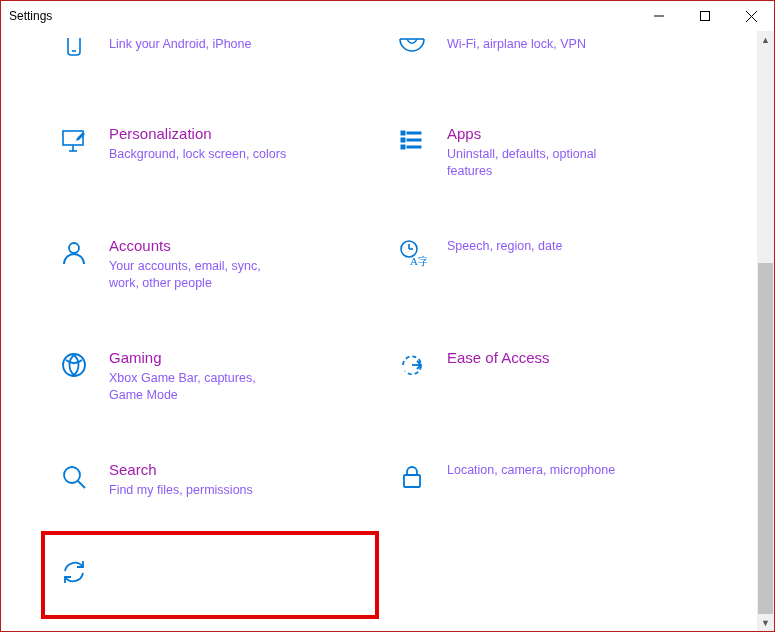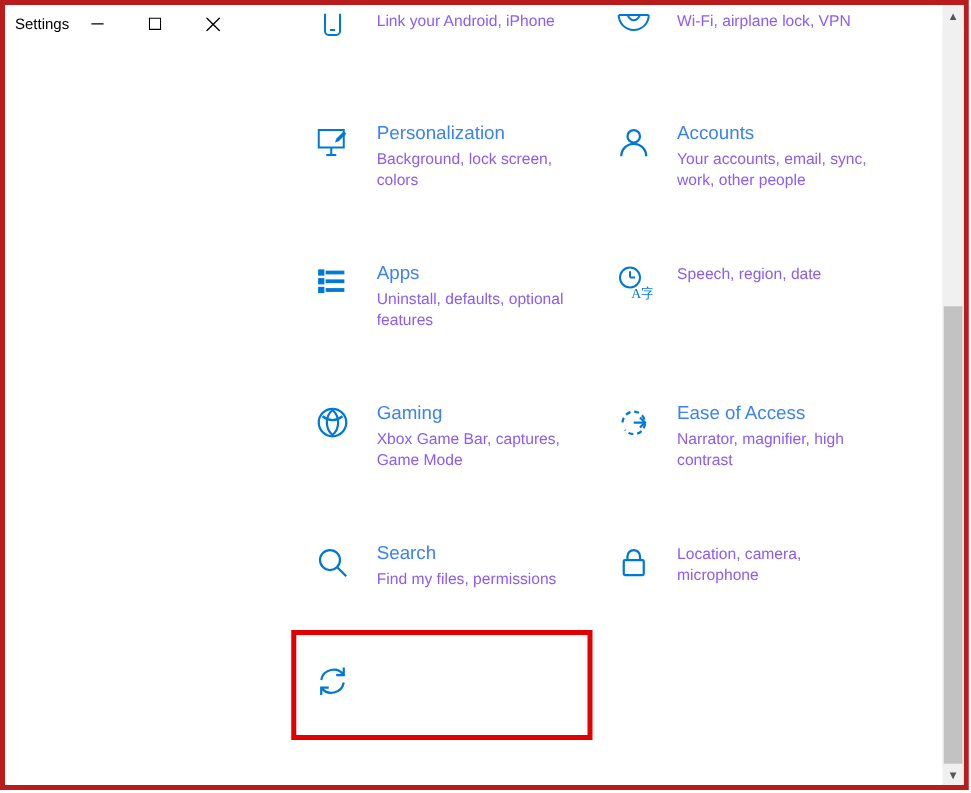--- a/index.html
+++ b/index.html
@@ -8,24 +8,24 @@
     width: 777px;
     height: 634px;
     font-family: "Segoe UI", Arial, sans-serif;
     background: #fff;
     color: #000;
     overflow: hidden;
   }
   .window {
     width: 775px;
     height: 632px;
-    border: 4px solid #b91c1c;
+    border: 1px solid #b91c1c;
     box-sizing: border-box;
     display: flex;
-    flex-direction: row;
+    flex-direction: column;
     position: relative;
   }
   .titlebar {
     height: 30px;
     display: flex;
     align-items: center;
     font-size: 12px;
     padding-left: 8px;
     flex: 0 0 auto;
   }
@@ -83,21 +83,21 @@
     color: #0078D7;
   }
   .icon svg { stroke: #0078D7; }
   .text {
     display: flex;
     flex-direction: column;
     max-width: 180px;
   }
   .t-title {
     font-size: 15px;
-    color: #3b82f6;
+    color: #a21caf;
     line-height: 20px;
   }
   .t-desc {
     font-size: 12.5px;
     color: #8b5cf6;
     line-height: 17px;
     margin-top: 2px;
   }
   .scrollbar {
     width: 17px;
@@ -185,33 +185,20 @@
             <svg width="30" height="30" viewBox="0 0 30 30" fill="none" stroke-width="1.6">
               <rect x="4" y="5" width="20" height="14"></rect>
               <line x1="10" y1="25" x2="18" y2="25"></line>
               <line x1="14" y1="19" x2="14" y2="25"></line>
               <path d="M18 12 l6 -6 l2 2 l-6 6 l-3 1 z" fill="#0078D7" stroke="none"></path>
             </svg>
           </span>
           <div class="text">
             <span class="t-title">Personalization</span>
             <span class="t-desc">Background, lock screen, colors</span>
-          </div>
-        </div>
-
-        <div class="tile">
-          <span class="icon">
-            <svg width="30" height="30" viewBox="0 0 30 30" fill="none" stroke-width="1.8">
-              <circle cx="15" cy="10" r="5"></circle>
-              <path d="M5 26 a10 10 0 0 1 20 0"></path>
-            </svg>
-          </span>
-          <div class="text">
-            <span class="t-title">Accounts</span>
-            <span class="t-desc">Your accounts, email, sync, work, other people</span>
           </div>
         </div>
 
         <div class="tile">
           <span class="icon">
             <svg width="30" height="30" viewBox="0 0 30 30" fill="#0078D7" stroke="none">
               <rect x="4" y="5" width="4" height="4"></rect>
                 <rect x="10" y="6" width="14" height="2"></rect>
               <rect x="4" y="12" width="4" height="4"></rect>
                 <rect x="10" y="13" width="14" height="2"></rect>
@@ -220,20 +207,33 @@
             </svg>
           </span>
           <div class="text">
             <span class="t-title">Apps</span>
             <span class="t-desc">Uninstall, defaults, optional features</span>
           </div>
         </div>
 
         <div class="tile">
           <span class="icon">
+            <svg width="30" height="30" viewBox="0 0 30 30" fill="none" stroke-width="1.8">
+              <circle cx="15" cy="10" r="5"></circle>
+              <path d="M5 26 a10 10 0 0 1 20 0"></path>
+            </svg>
+          </span>
+          <div class="text">
+            <span class="t-title">Accounts</span>
+            <span class="t-desc">Your accounts, email, sync, work, other people</span>
+          </div>
+        </div>
+
+        <div class="tile">
+          <span class="icon">
             <svg width="30" height="30" viewBox="0 0 30 30" fill="none" stroke-width="1.6">
               <circle cx="12" cy="11" r="8"></circle>
               <line x1="12" y1="11" x2="12" y2="6"></line>
               <line x1="12" y1="11" x2="16" y2="11"></line>
               <text x="13" y="27" font-size="11" fill="#0078D7" stroke="none" font-family="Segoe UI">A字</text>
             </svg>
           </span>
           <div class="text">
             <span class="t-desc">Speech, region, date</span>
           </div>
@@ -256,21 +256,20 @@
         <div class="tile">
           <span class="icon">
             <svg width="30" height="30" viewBox="0 0 30 30" fill="none" stroke-width="1.8">
               <path d="M6 15 a9 9 0 1 1 2 6" stroke-dasharray="4 3"></path>
               <line x1="15" y1="15" x2="24" y2="15"></line>
               <polyline points="20,11 24,15 20,19"></polyline>
             </svg>
           </span>
           <div class="text">
             <span class="t-title">Ease of Access</span>
-            <span class="t-desc">Narrator, magnifier, high contrast</span>
           </div>
         </div>
 
         <div class="tile">
           <span class="icon">
             <svg width="30" height="30" viewBox="0 0 30 30" fill="none" stroke-width="1.8">
               <circle cx="13" cy="13" r="8"></circle>
               <line x1="19" y1="19" x2="26" y2="26"></line>
             </svg>
           </span>

